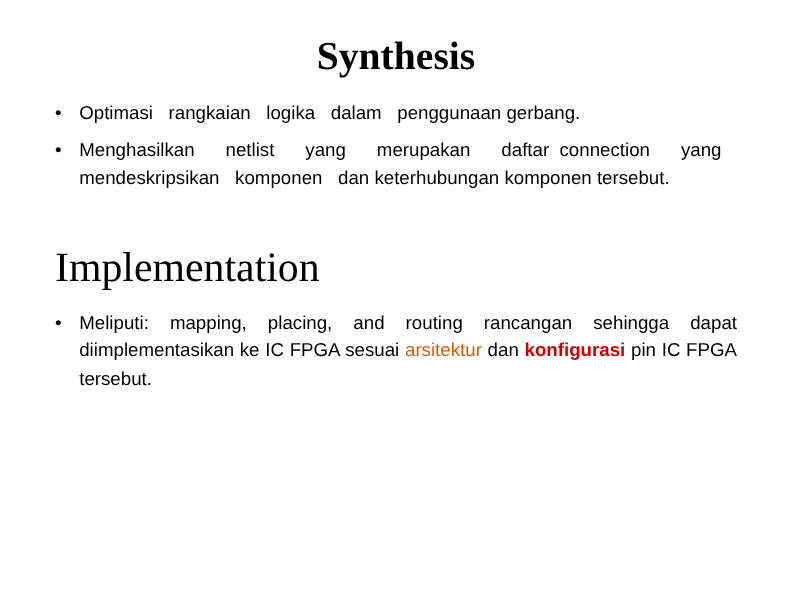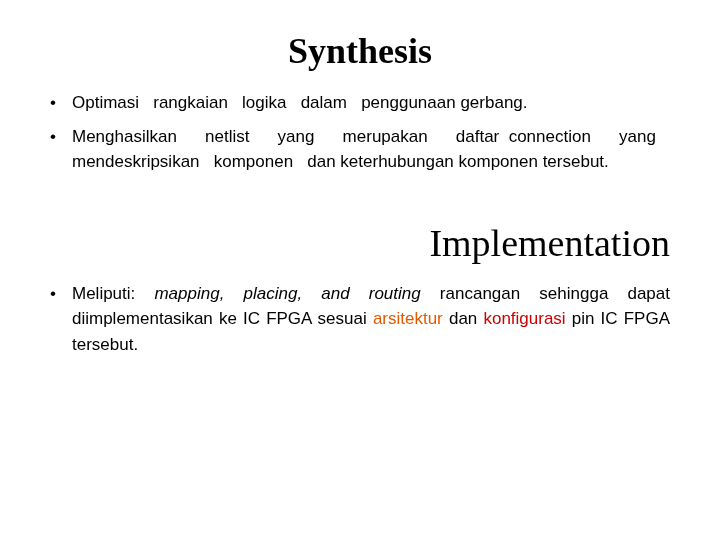--- a/index.html
+++ b/index.html
@@ -56,40 +56,40 @@
       font-size: 17px;
       line-height: 1.5;
     }
 
     .bullet-text {
       flex: 1;
       text-align: justify;
     }
 
     .section-title-impl {
-      text-align: right;
+      text-align: left;
       font-size: 38px;
       font-weight: normal;
       color: #000000;
       margin-bottom: 16px;
       margin-top: 10px;
       font-family: 'Times New Roman', Times, serif;
     }
 
     .italic {
-      font-style: italic;
     }
 
     .orange-link {
       color: #e05a00;
       margin-top: 16px;
     }
 
     .red-link {
       color: #cc0000;
+      font-weight: bold;
     }
 
     .divider-space {
       height: 10px;
     }
   </style>
 </head>
 <body>
 
 <div class="page">

